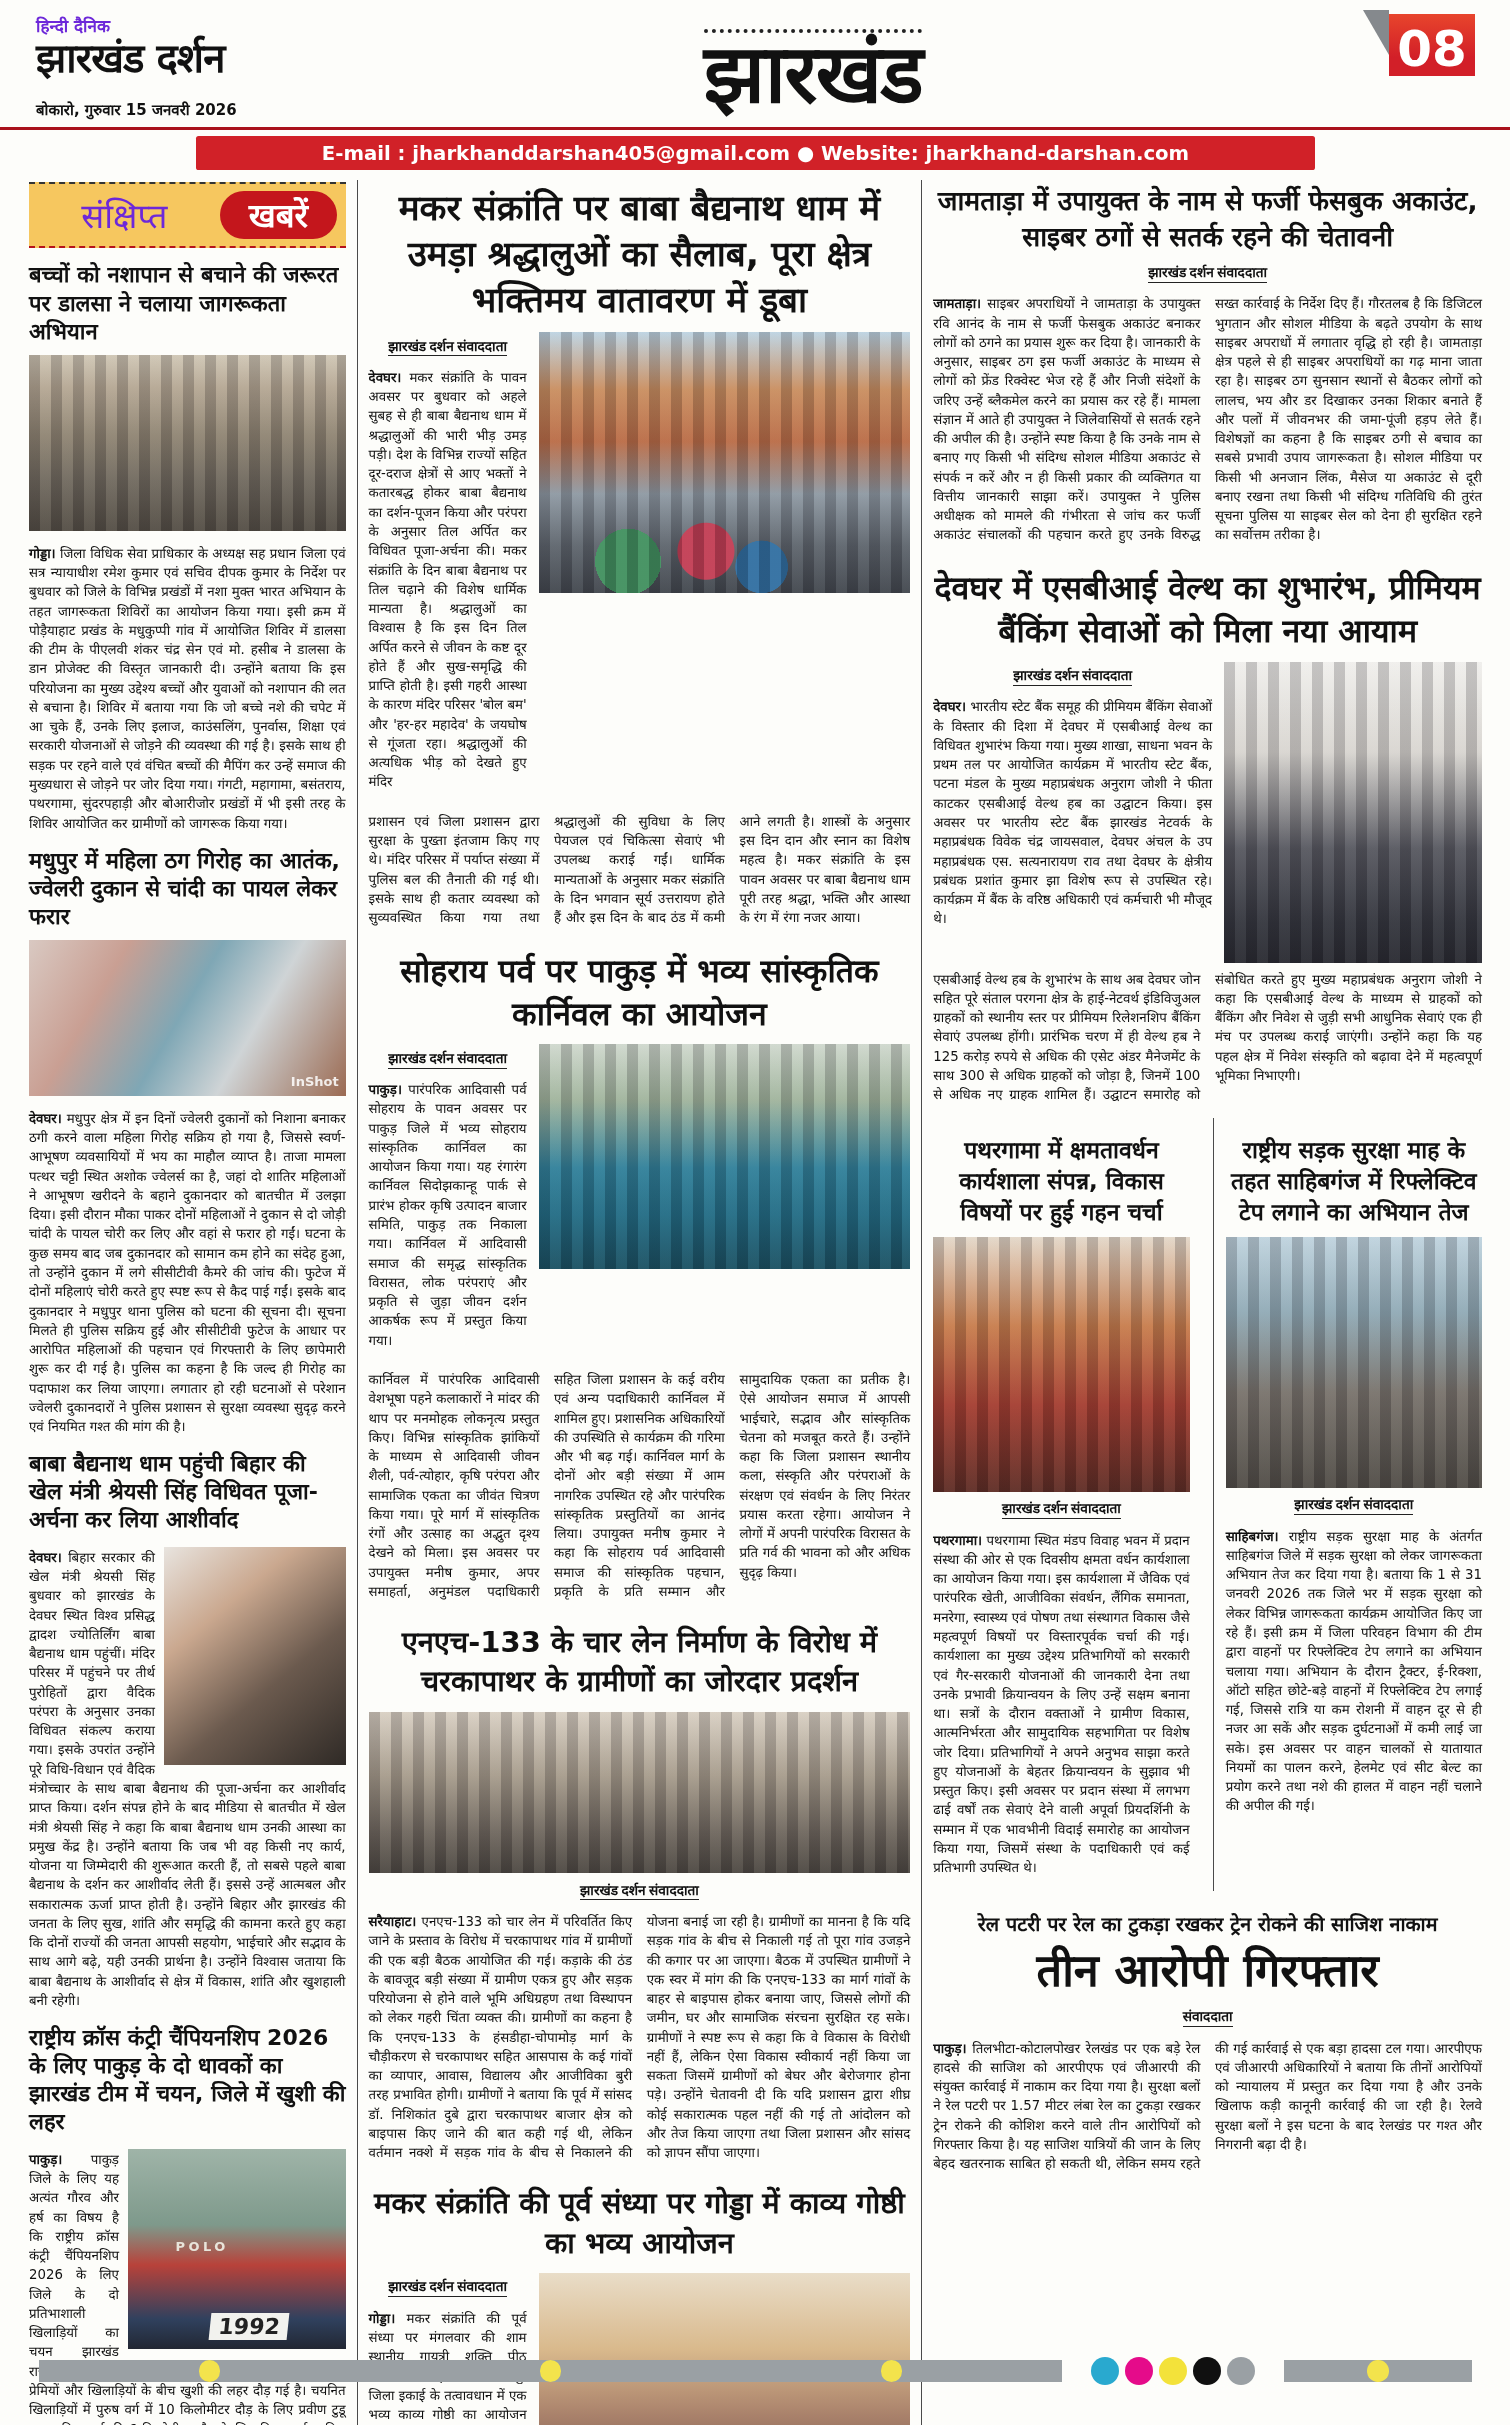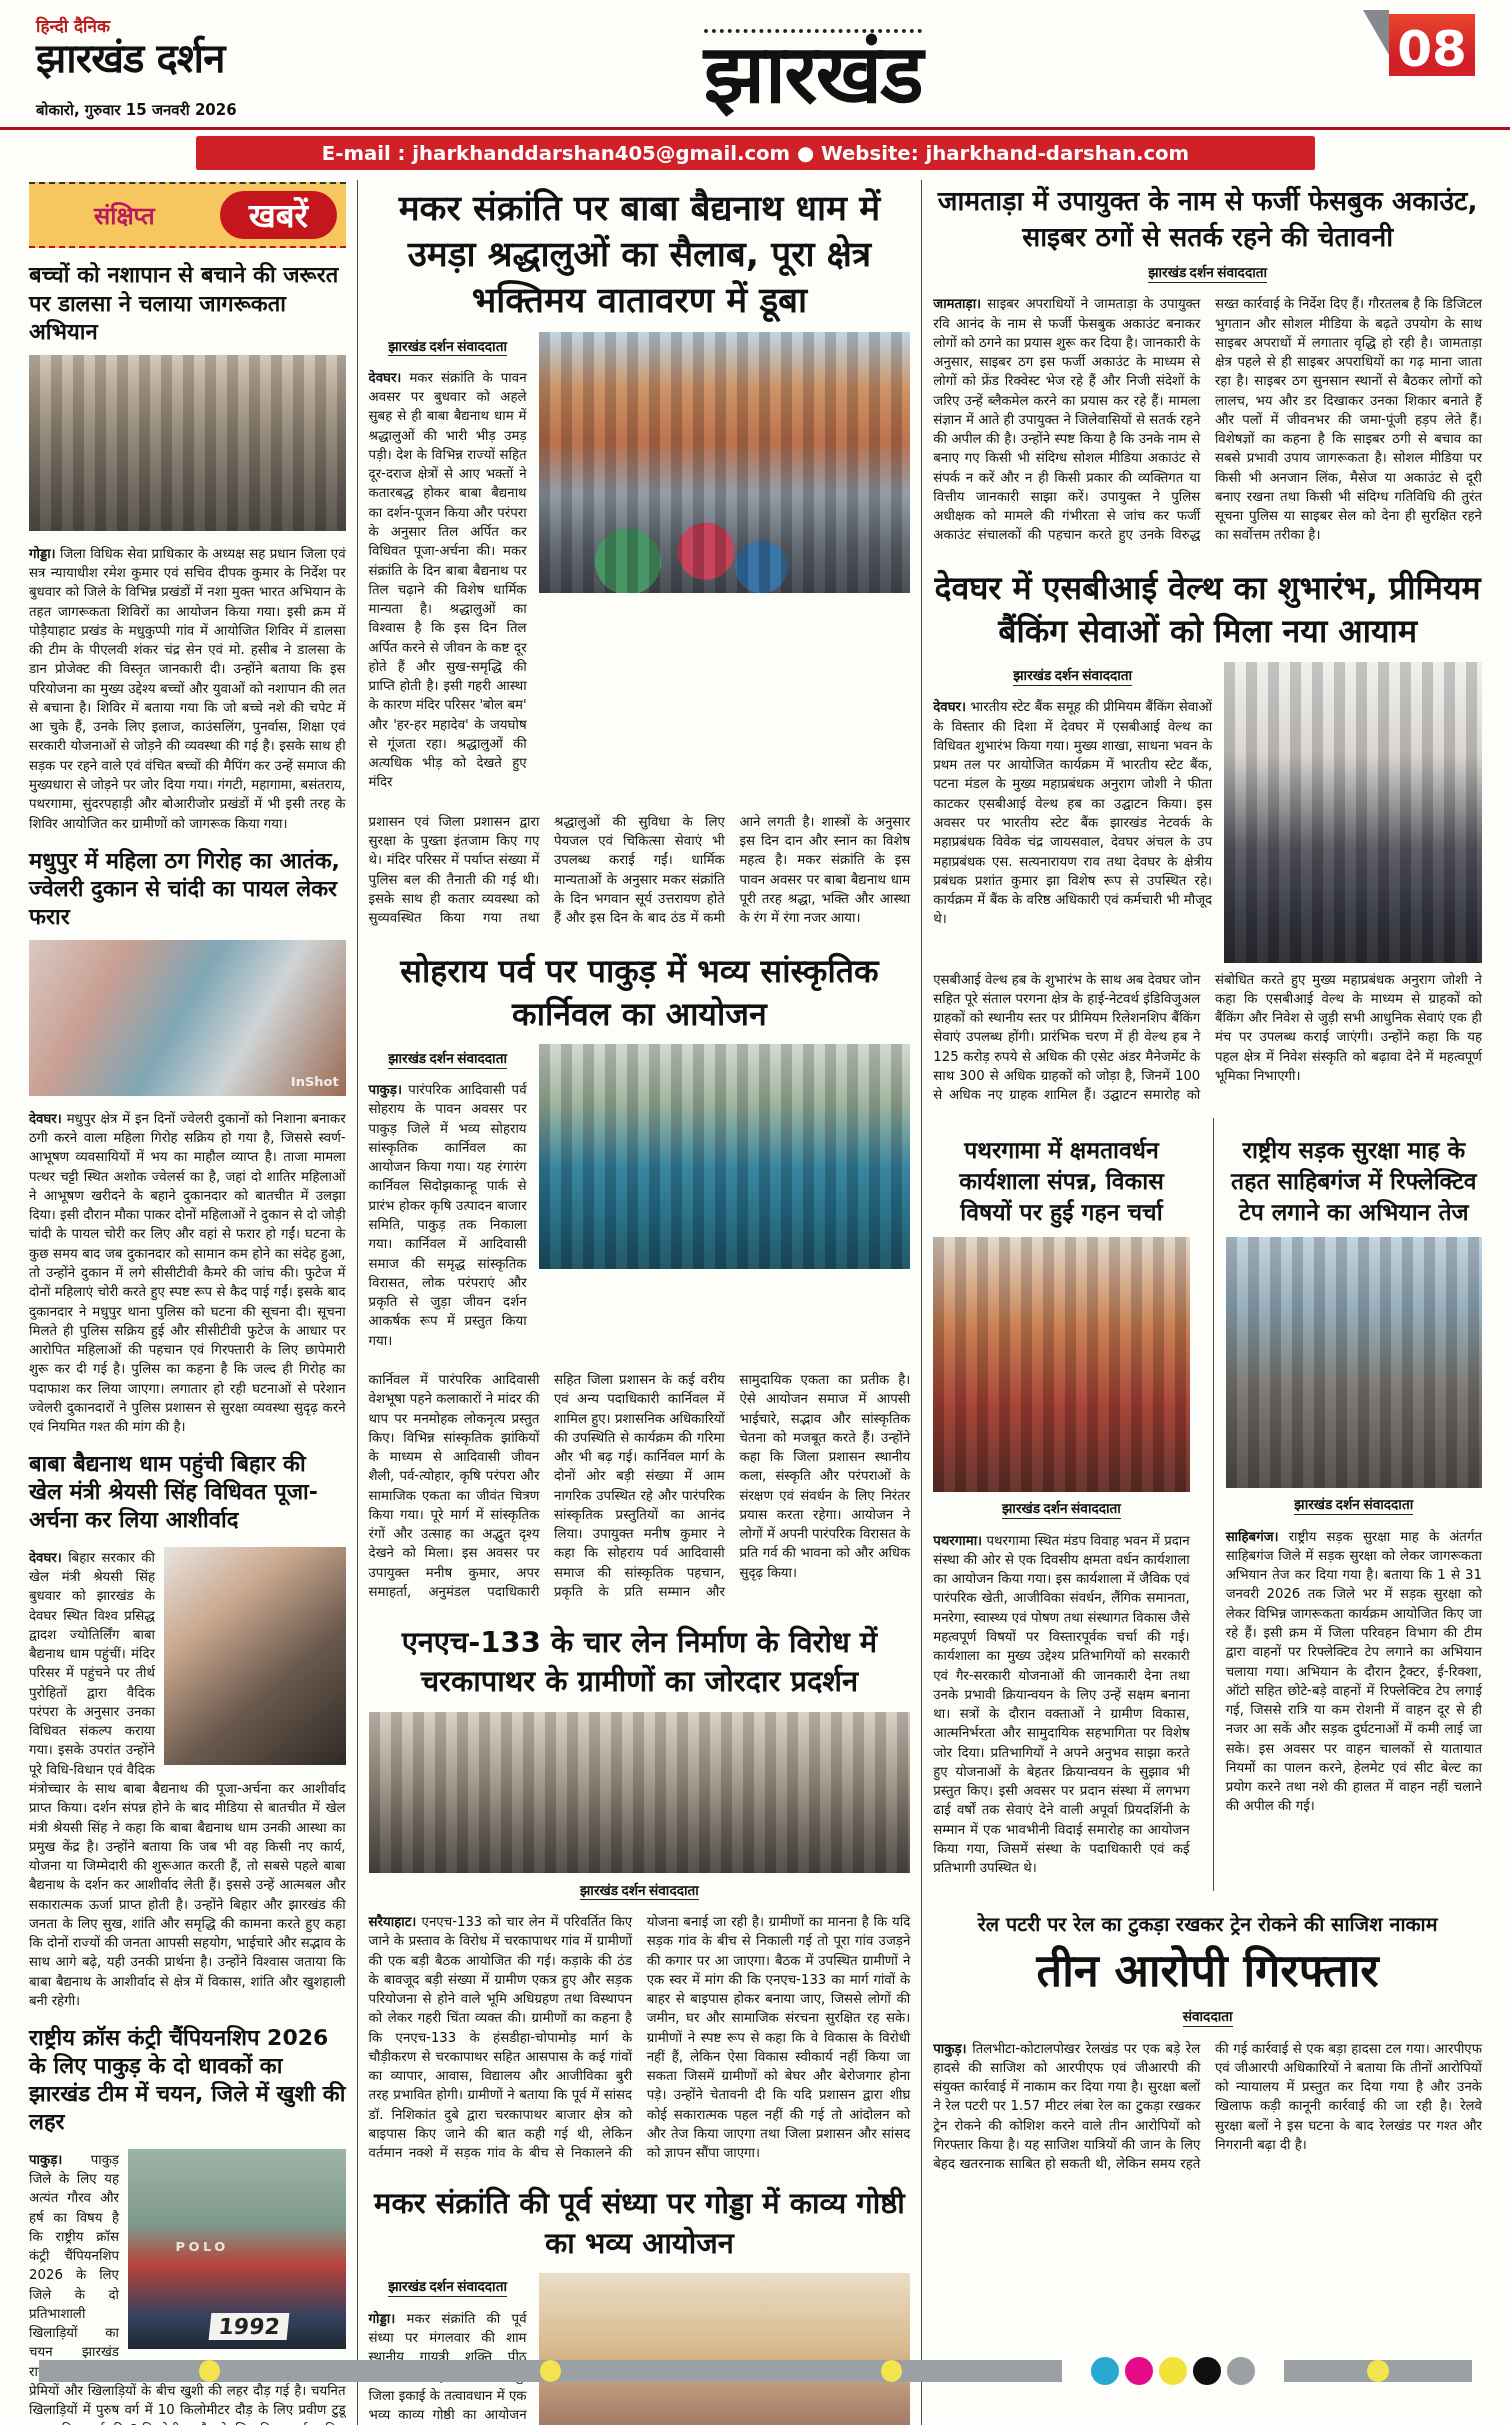--- a/index.html
+++ b/index.html
@@ -1,20 +1,20 @@
 <!DOCTYPE html>
 <html lang="hi" style="font-size:13.7px"><head>
 <meta charset="utf-8">
 <style>
   html,body{margin:0;padding:0;background:#e8e8e4;}
   .page{width:1511px;height:2426px;margin:0 auto;background:#fdfdfa;position:relative;overflow:hidden;
         font-family:"DejaVu Sans","Liberation Sans",sans-serif;color:#111;}
   
   .masthead{display:flex;justify-content:space-between;align-items:flex-start;padding:13.7px 36px 3.4px 36px;height:110px;}
-  .brand .tag{color:#b91c1c;font-size:17px;font-weight:700;}
+  .brand .tag{color:#6d28d9;font-size:17px;font-weight:700;}
   .brand .title{font-size:40px;font-weight:900;line-height:1.05;letter-spacing:-0.9px;}
   .brand .date{font-size:15px;font-weight:700;margin-top:20px;}
   .center-title{font-size:81px;font-weight:900;line-height:.95;letter-spacing:-1.7px;border-top:4.3px dotted #222;padding-top:3.4px;margin-top:15.4px;}
   .pagenum{position:relative;width:86px;height:62px;background:linear-gradient(180deg,#e8452c 0%,#d21f28 70%);
            color:#fff;font-size:50px;font-weight:900;display:flex;align-items:flex-end;justify-content:center;line-height:1.05;}
   .pagenum::before{content:"";position:absolute;left:-26px;top:-3.4px;width:0;height:0;
            border-top:45px solid #85898d;border-left:26px solid transparent;}
   .redrule{height:3.4px;background:#a9111b;}
   .emailbar{width:74%;margin:6px auto 6.9px auto;background:#d12128;color:#fff;text-align:center;
             font-size:19.7px;font-weight:700;padding:5.1px 0;border-radius:2.6px;}
@@ -37,21 +37,21 @@
   .bt{font-size:13.3px;line-height:1.45;text-align:justify;}
   .bt b{font-weight:800;}
   .cols2{columns:2;column-gap:14.6px;}
   .cols3{columns:3;column-gap:14.6px;}
   .row{display:flex;gap:12px;align-items:flex-start;}
   .grow{flex:1;}
   .mt8{margin-top:6.9px;} .mt12{margin-top:10.3px;}
   
   .secbox{border-top:2.6px dashed #333;border-bottom:2.6px dashed #b5121b;background:#f6c75f;
           display:flex;align-items:center;gap:8.6px;padding:6.9px 8.6px;margin-top:1.7px;}
-  .secbox .t1{color:#be185d;font-size:24px;font-weight:700;flex:1;text-align:center;}
+  .secbox .t1{color:#6d28d9;font-size:34px;font-weight:400;flex:1;text-align:center;}
   .secbox .t2{background:#c4161c;color:#fff;font-size:33px;font-weight:900;border-radius:34px;
               padding:1.7px 29px;}
   
   .ph{position:relative;width:100%;background:#888;margin:3.4px 0 6.9px 0;overflow:hidden;}
   .crowd::after{content:"";position:absolute;inset:0;
       background:repeating-linear-gradient(90deg,rgba(25,22,28,.20) 0 11px,rgba(250,250,250,.06) 11px 22px);}
   .ph-campaign{height:176px;background:linear-gradient(180deg,#cfc6b4 0%,#b5a793 18%,#8f8472 45%,#6e675c 72%,#514b42 100%);}
   .ph-jewel{height:156px;background:linear-gradient(120deg,#d9c9c2 0%,#c99f93 25%,#7fa7b5 48%,#cfd4d6 68%,#9b6a52 100%);}
   .ph-minister{width:182px;height:218px;float:right;margin:3.4px 0 5.1px 8.6px;
       background:linear-gradient(140deg,#e8e4df 0%,#caa88f 30%,#6b5a4e 62%,#2f2a26 100%);}

